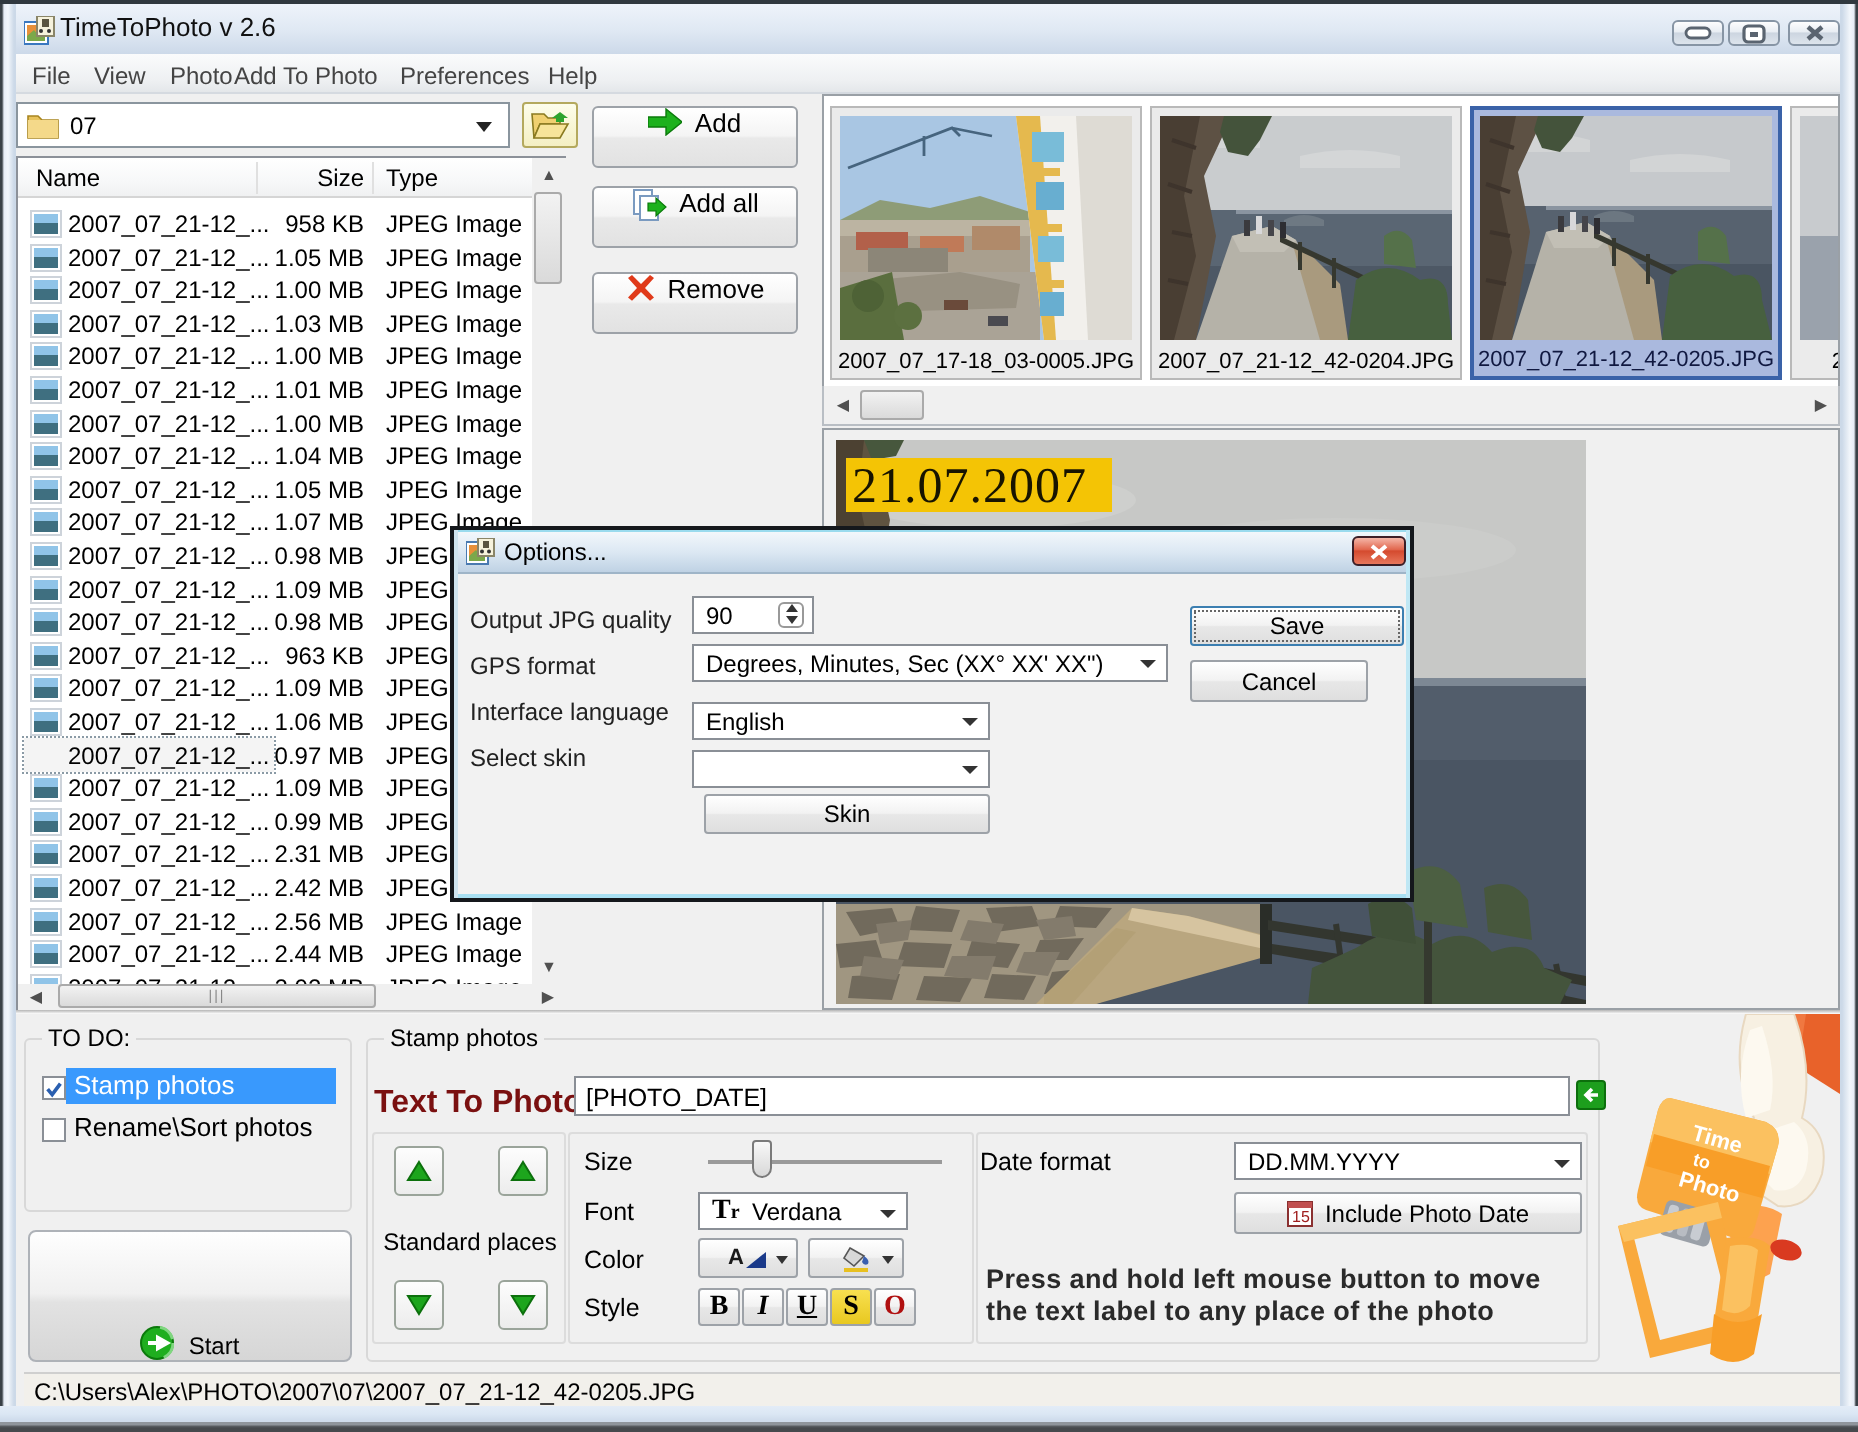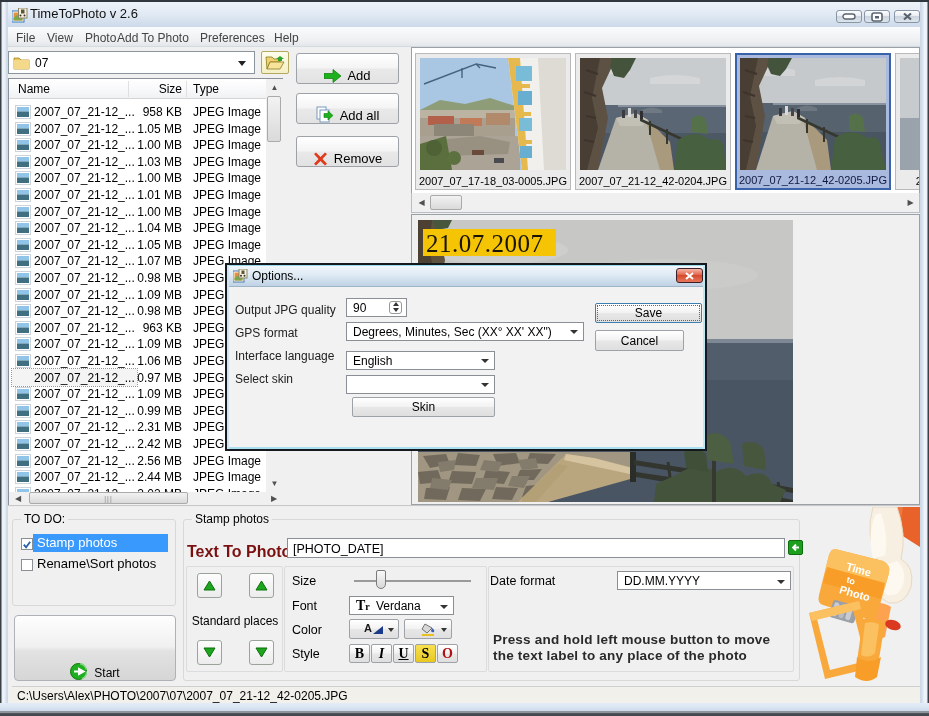--- a/index.html
+++ b/index.html
@@ -27,21 +27,21 @@
 .frow{position:absolute;left:0;width:257px;height:17px;font-size:12px;}
 .fic{position:absolute;left:6px;top:1px;width:16px;height:14px;}
 .fname{position:absolute;left:25px;top:1px;}
 .fsize{position:absolute;left:60px;top:1px;width:113px;text-align:right;}
 .ftype{position:absolute;left:184px;top:1px;}
 
 .sb{background:#f0f0f0;}
 .sbtn{position:absolute;background:#f0f0f0;display:flex;align-items:center;justify-content:center;font-size:8px;color:#505050;}
 .sthumb{position:absolute;background:linear-gradient(180deg,#f2f2f2,#dadada);border:1px solid #aaa;border-radius:2px;}
 
-.midbtn{left:296px;width:103px;height:31px;border:1px solid #9da2a8;border-radius:3px;background:linear-gradient(180deg,#ffffff 0,#f4f4f4 48%,#e9e9e9 52%,#e2e2e2 100%);display:flex;align-items:flex-end;justify-content:center;gap:6px;font-size:13px;}
+.midbtn{left:296px;width:103px;height:31px;border:1px solid #9da2a8;border-radius:3px;background:linear-gradient(180deg,#ffffff 0,#f4f4f4 48%,#e9e9e9 52%,#e2e2e2 100%);display:flex;align-items:flex-start;justify-content:center;gap:6px;font-size:13px;}
 
 #thumbs{left:411px;top:47px;width:509px;height:166px;background:#fff;border:1px solid #9aa0a6;overflow:hidden;}
 .thumb{position:absolute;top:5px;width:156px;height:137px;background:#ebebeb;border:1px solid #b9b9b9;}
 .timg{position:absolute;left:4px;top:4px;width:146px;height:112px;}
 .tlabel{position:absolute;left:0;bottom:2px;width:100%;text-align:center;font-size:11px;white-space:nowrap;overflow:hidden;}
 
 #preview{left:411px;top:214px;width:509px;height:291px;background:#f0f0f0;border:1px solid #9aa0a6;}
 
 #dlg{left:225px;top:263px;width:482px;height:188px;background:#f2f2f2;border:2px solid #15181c;box-shadow:inset 0 0 0 1px #9adbee;}
 #dlg-title{position:absolute;left:1px;top:1px;width:476px;height:21px;background:linear-gradient(180deg,#f2f7fb 0,#dce8f3 50%,#bfd2e4 100%);border-bottom:1px solid #9fb5c8;}
@@ -652,20 +652,28 @@
   <div class="abs dbtn" style="left:371px;top:644px;width:21px;height:19px;font-family:'Liberation Serif',serif;font-style:italic;font-weight:bold;font-size:14px;">I</div>
   <div class="abs dbtn" style="left:393px;top:644px;width:21px;height:19px;font-family:'Liberation Serif',serif;font-weight:bold;font-size:14px;text-decoration:underline;">U</div>
   <div class="abs dbtn" style="left:415px;top:644px;width:21px;height:19px;font-family:'Liberation Serif',serif;font-weight:bold;font-size:14px;background:linear-gradient(180deg,#f8e050,#e8c820);">S</div>
   <div class="abs dbtn" style="left:437px;top:644px;width:21px;height:19px;font-family:'Liberation Serif',serif;font-weight:bold;font-size:14px;color:#b01010;">O</div>
 
   <div class="abs" style="left:490px;top:574px;font-size:12.5px;">Date format</div>
   <div class="abs" style="left:617px;top:571px;width:174px;height:19px;background:#fff;border:1px solid #8a8f96;">
     <span style="position:absolute;left:6px;top:2px;">DD.MM.YYYY</span>
     <span class="darrow" style="top:8px;"></span>
   </div>
+  <div class="abs dbtn" style="left:617px;top:596px;width:174px;height:21px;gap:5px;">
+    <svg width="14" height="14" viewBox="0 0 14 14">
+        <rect x="1" y="1" width="12" height="12" fill="#fff" stroke="#8a3030"></rect>
+        <rect x="1" y="1" width="12" height="3" fill="#c05050"></rect>
+        <text x="3" y="11" font-size="8" fill="#a02020" font-family="Liberation Sans">15</text>
+      </svg>
+    <span>Include Photo Date</span>
+  </div>
   <div class="abs" style="left:493px;top:632px;width:300px;font-size:13.5px;font-weight:bold;color:#2a2a2a;line-height:15.5px;letter-spacing:0.2px;">Press and hold left mouse button to move<br>the text label to any place of the photo</div>
 
   <div class="abs" id="mascot" style="left:805px;top:507px;width:115px;height:178px;overflow:hidden;">
     <svg width="115" height="178" viewBox="0 0 115 178">
 
       <path d="M88 0 L115 0 L115 40 L93 26 Z" fill="#e8622a"></path>
       <path d="M86 0 L98 0 L94 26 L85 20 Z" fill="#f07840"></path>
 
       <path d="M68 0 L92 0 Q102 28 96 52 Q110 60 106 80 Q100 98 84 96 L72 88 Q66 70 72 52 Q60 28 68 0 Z" fill="#f7f0e2" stroke="#e8d8c0" stroke-width="1"></path>
       <path d="M76 6 Q84 30 80 48 L68 52 Q62 30 70 8 Z" fill="#fdf9f0"></path>

